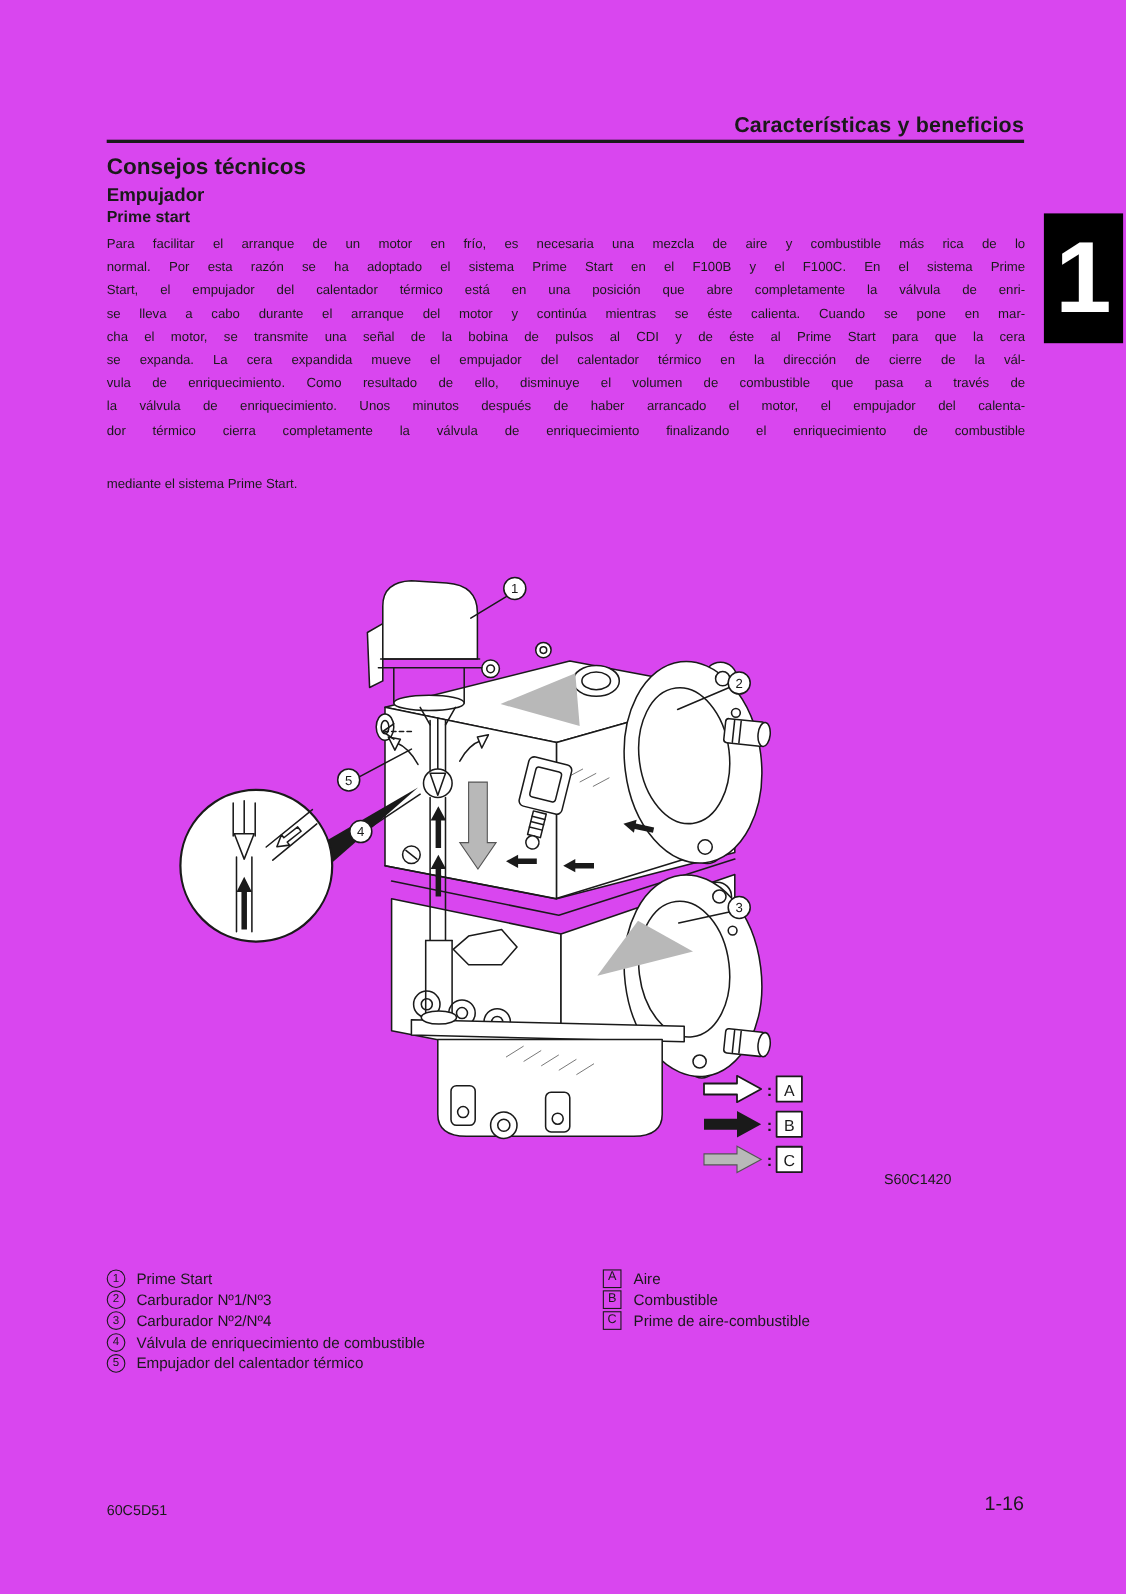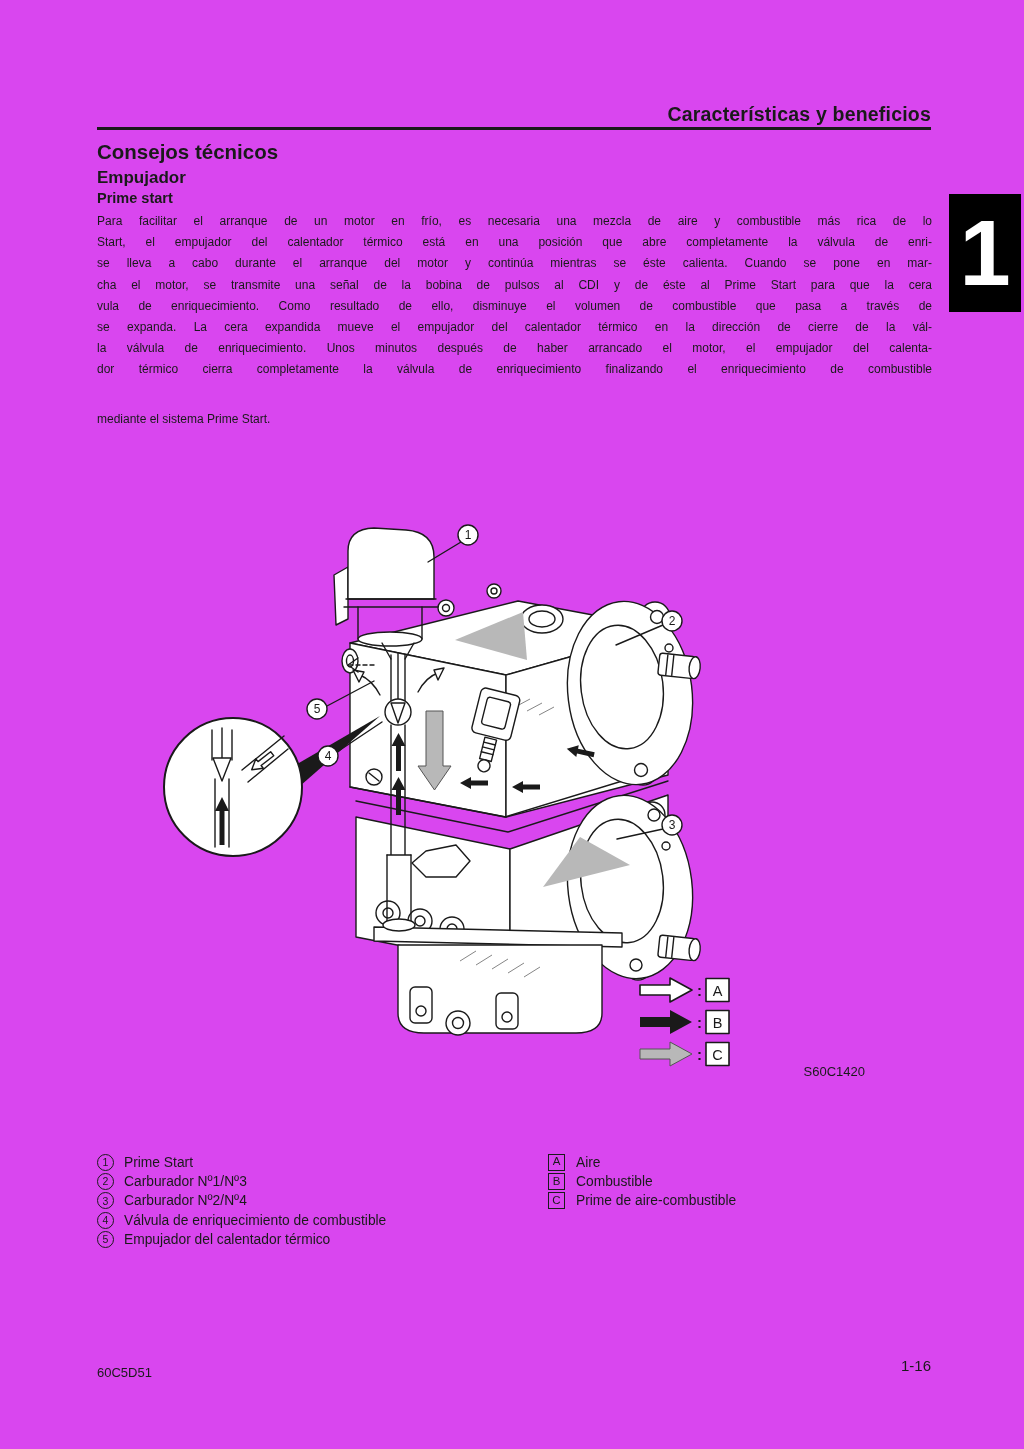--- a/index.html
+++ b/index.html
@@ -25,21 +25,21 @@
   .cnum{display:inline-flex;align-items:center;justify-content:center;
     width:15px;height:15px;border:1.3px solid #1a1a1a;border-radius:50%;
     font-size:10.5px;margin-right:10px;flex:0 0 auto;line-height:1;}
   .bkey{display:inline-flex;align-items:center;justify-content:center;
     width:15px;height:15px;border:1.3px solid #1a1a1a;
     font-size:11.5px;font-weight:normal;margin-right:11px;flex:0 0 auto;line-height:1;}
   .chapter-tab{left:949px;top:194px;width:72px;height:118px;background:#000;
     display:flex;align-items:center;justify-content:center;}
   .chapter-tab span{color:#fff;font-size:92px;font-weight:bold;line-height:1;}
   .footer-code{left:97px;top:1365px;font-size:13px;}
-  .footer-page{left:97px;top:1357px;width:834px;text-align:right;font-size:15px;}
+  .footer-page{left:97px;top:1357px;width:834px;text-align:right;font-size:18px;}
   
   svg .ln{fill:none;stroke:#1a1a1a;stroke-width:1.4;stroke-linejoin:round;stroke-linecap:round;}
   svg .wh{fill:#ffffff;stroke:#1a1a1a;stroke-width:1.4;stroke-linejoin:round;}
   svg .whb{fill:#ffffff;stroke:#1a1a1a;stroke-width:2px;stroke-linejoin:round;}
   svg .blk{fill:#1a1a1a;stroke:none;}
   svg .gry{fill:#b8b8b8;stroke:none;}
   svg .gryo{fill:#b8b8b8;stroke:#555;stroke-width:1;}
   svg .thin{fill:none;stroke:#777;stroke-width:.9;}
   svg text{font-family:"Liberation Sans",sans-serif;fill:#1a1a1a;}
 </style>
@@ -50,25 +50,26 @@
 
   <div class="abs header-title">Características y beneficios</div>
   <div class="abs header-rule"></div>
 
   <div class="abs sec-title">Consejos técnicos</div>
   <div class="abs sub-title">Empujador</div>
   <div class="abs sub2-title">Prime start</div>
 
   <div class="abs para">
     <div class="pline">Para facilitar el arranque de un motor en frío, es necesaria una mezcla de aire y combustible más rica de lo</div>
+    <div class="pline">normal. Por esta razón se ha adoptado el sistema Prime Start en el F100B y el F100C. En el sistema Prime</div>
     <div class="pline">Start, el empujador del calentador térmico está en una posición que abre completamente la válvula de enri-</div>
     <div class="pline">se lleva a cabo durante el arranque del motor y continúa mientras se éste calienta. Cuando se pone en mar-</div>
     <div class="pline">cha el motor, se transmite una señal de la bobina de pulsos al CDI y de éste al Prime Start para que la cera</div>
+    <div class="pline">se expanda. La cera expandida mueve el empujador del calentador térmico en la dirección de cierre de la vál-</div>
     <div class="pline">vula de enriquecimiento. Como resultado de ello, disminuye el volumen de combustible que pasa a través de</div>
-    <div class="pline">se expanda. La cera expandida mueve el empujador del calentador térmico en la dirección de cierre de la vál-</div>
     <div class="pline">la válvula de enriquecimiento. Unos minutos después de haber arrancado el motor, el empujador del calenta-</div>
     <div class="pline">dor térmico cierra completamente la válvula de enriquecimiento finalizando el enriquecimiento de combustible</div>
     <div class="pline last">mediante el sistema Prime Start.</div>
   </div>
 
   <svg class="abs fig" width="710" height="565" viewBox="0 0 710 565">
 
     <g>
       <polygon class="wh" points="190,128 358,86 508,114 346,160"></polygon>
       <polygon class="wh" points="190,128 346,160 346,302 190,272"></polygon>

